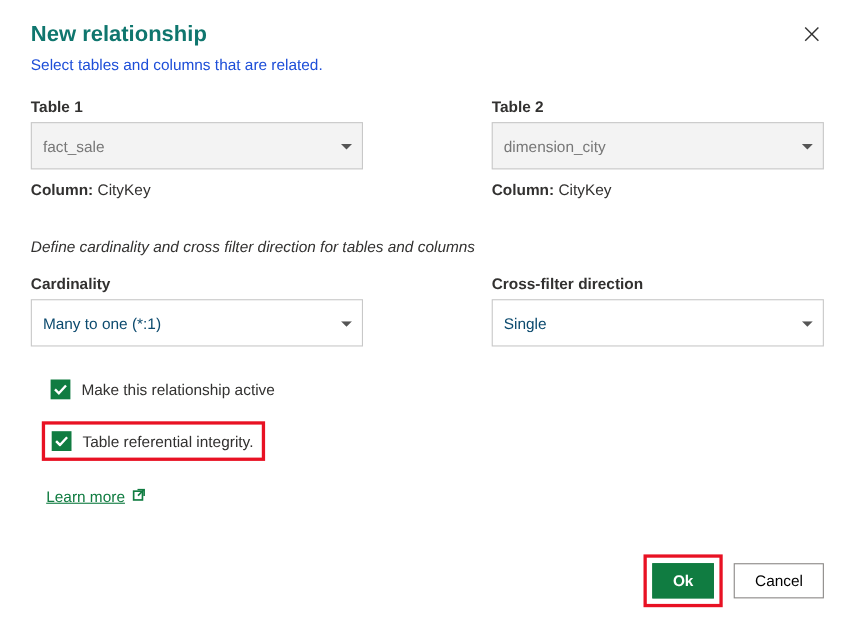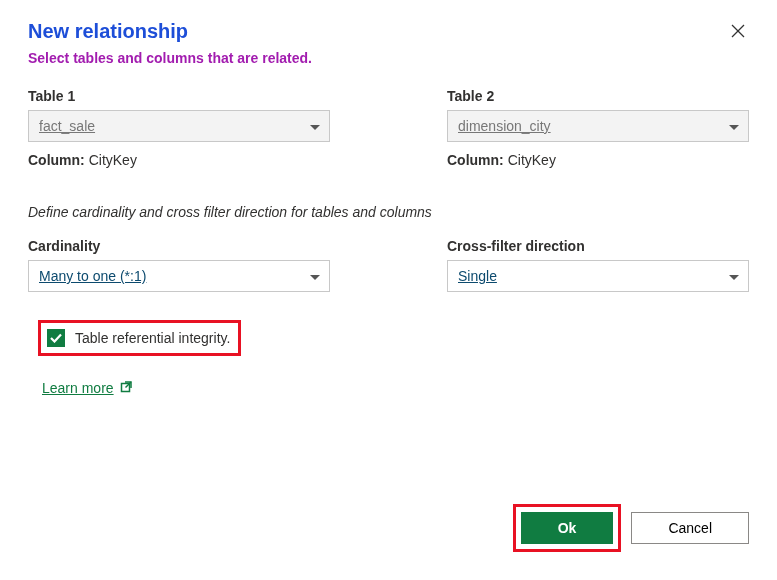--- a/index.html
+++ b/index.html
@@ -24,42 +24,41 @@
     }
     .header-row {
       display: flex;
       justify-content: space-between;
       align-items: flex-start;
       margin-bottom: 6px;
     }
     .title {
       font-size: 20px;
       font-weight: 600;
-      color: #1d4ed8;
+      color: #0f766e;
     }
     .close-btn {
       background: none;
       border: none;
       cursor: pointer;
       padding: 4px;
       font-size: 15px;
       color: #333;
       line-height: 1;
     }
     .close-btn svg {
       width: 14px;
       height: 14px;
       stroke: #333;
       stroke-width: 1.3;
     }
     .subheader {
       font-size: 14px;
-      color: #a21caf;
+      color: #1d4ed8;
       margin-bottom: 22px;
-      font-weight: bold;
     }
     .main-area {
       flex: 1;
     }
     .two-col {
       display: flex;
       gap: 117px;
       margin-bottom: 10px;
     }
     .col {
@@ -68,30 +67,29 @@
     }
     .field-label {
       font-size: 14px;
       font-weight: 600;
       color: #323130;
       margin-bottom: 6px;
       display: block;
     }
     .select-box {
       width: 100%;
-      height: 32px;
+      height: 43px;
       border: 1px solid #c8c8c8;
       background: #f3f3f3;
       padding: 0 28px 0 10px;
       font-size: 14px;
       color: #777;
       appearance: none;
       -webkit-appearance: none;
       position: relative;
-      text-decoration: underline;
     }
     .select-box.enabled {
       background: #ffffff;
       color: #0c4a6e;
     }
     .select-wrapper {
       position: relative;
     }
     .select-caret {
       position: absolute;
@@ -172,21 +170,21 @@
       fill: none;
     }
     .footer {
       display: flex;
       justify-content: flex-end;
       gap: 10px;
       align-items: center;
     }
     .btn {
       height: 32px;
-      padding: 0 36px;
+      padding: 0 18px;
       font-size: 14px;
       border: 1px solid #8a8886;
       background: #fff;
       cursor: pointer;
       font-family: inherit;
     }
     .btn.primary {
       background: #107C41;
       color: #fff;
       border-color: #107C41;
@@ -275,20 +273,28 @@
           <span class="select-caret">
             <svg viewBox="0 0 10 6">
                 <path d="M0 0 L5 5 L10 0 Z"></path>
               </svg>
           </span>
         </div>
       </div>
     </div>
 
     <div class="checkbox-block">
+      <div class="cb-row">
+        <div class="cb-box">
+          <svg viewBox="0 0 12 10">
+              <polyline points="1,5 4.5,8.5 11,1.5"></polyline>
+            </svg>
+        </div>
+        <span class="cb-label">Make this relationship active</span>
+      </div>
 
       <div class="cb-row highlighted">
         <div class="cb-box">
           <svg viewBox="0 0 12 10">
               <polyline points="1,5 4.5,8.5 11,1.5"></polyline>
             </svg>
         </div>
         <span class="cb-label">Table referential integrity.</span>
       </div>
 

